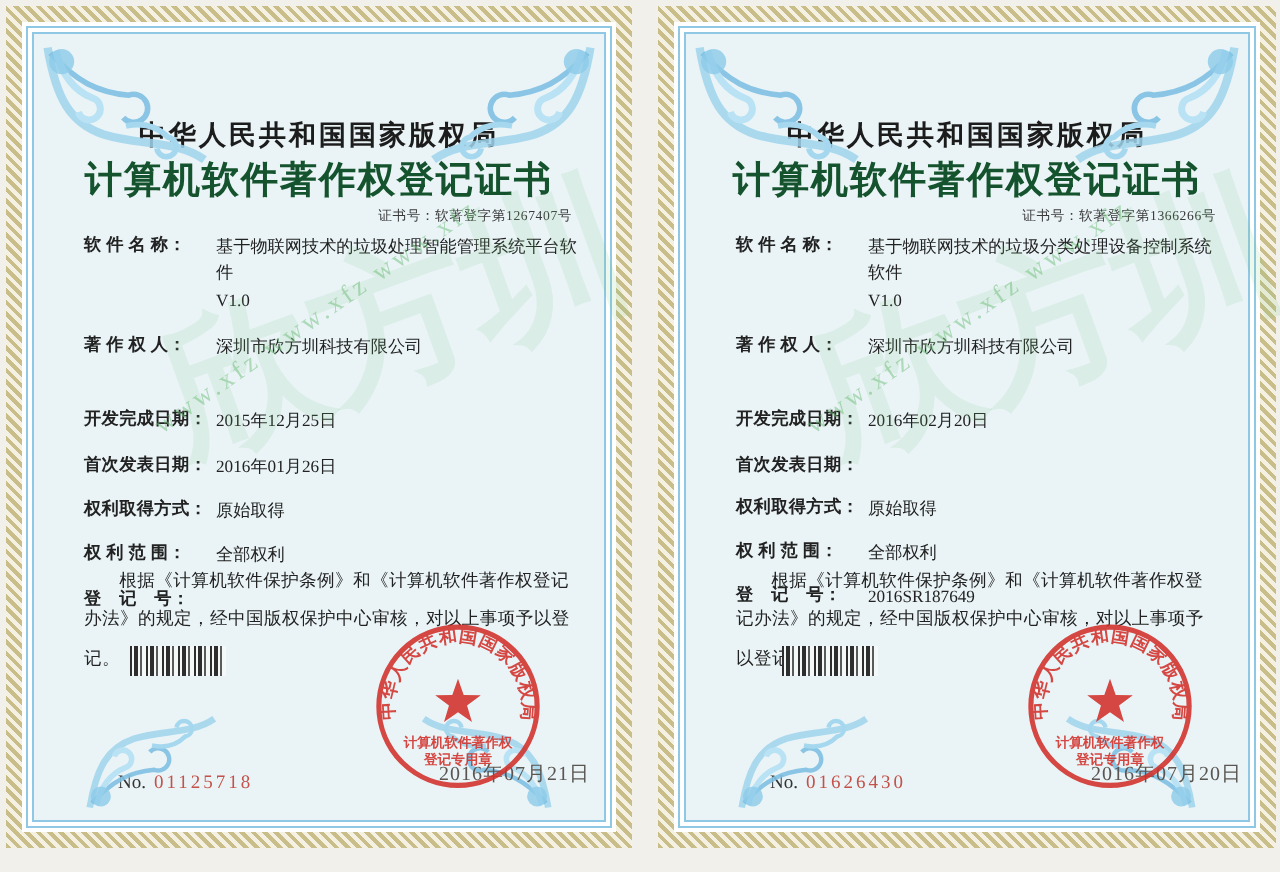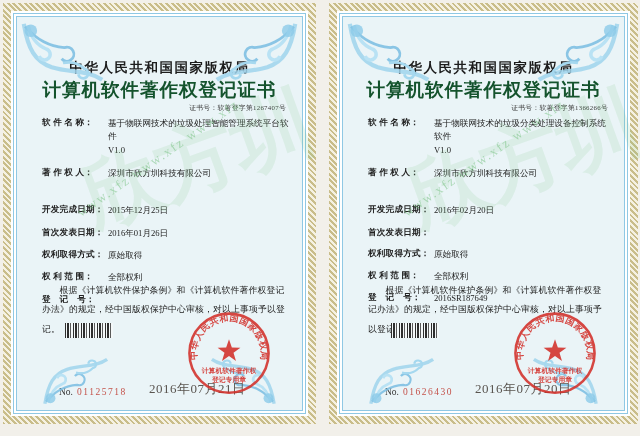--- a/index.html
+++ b/index.html
@@ -25,22 +25,22 @@
   .row .lab{white-space:nowrap;font-weight:bold;letter-spacing:.2px;}
   .row .val{line-height:1.55;}
   .row.name{margin-bottom:10px;}
   .row.owner{margin-bottom:24px;}
   .para{position:absolute;top:264px;left:25px;right:14px;font-size:8.8px;color:#222;
         line-height:2.2;text-indent:2em;letter-spacing:.2px;}
   .barcode{position:absolute;top:306px;left:48px;width:48px;height:15px;
         background:repeating-linear-gradient(90deg,#2e2e2e 0 1px,#f4f8f9 1px 2px,#2e2e2e 2px 4px,#f4f8f9 4px 5px,#5a5a5a 5px 6px,#f4f8f9 6px 8px);}
   .serialno{position:absolute;top:370px;left:42px;font-size:9.5px;color:#333;}
   .serialno .num{color:#c4524a;letter-spacing:1.5px;margin-left:4px;}
-  .sealdate{position:absolute;top:363px;left:132px;width:130px;text-align:left;
-        font-size:13px;color:#5a5550;letter-spacing:.5px;z-index:3;}
+  .sealdate{position:absolute;top:363px;left:148px;width:130px;text-align:right;
+        font-size:10px;color:#5a5550;letter-spacing:.5px;z-index:3;}
   .seal{position:absolute;top:292px;left:166px;width:92px;height:92px;z-index:4;opacity:.88;}
   .wm{position:absolute;top:120px;left:40px;width:240px;transform:rotate(-35deg);
       color:rgba(110,190,120,.5);font-size:13px;letter-spacing:2px;z-index:1;white-space:nowrap;}
   .wmcn{position:absolute;top:90px;left:60px;font-size:80px;font-weight:bold;
       color:rgba(120,195,130,.14);transform:rotate(-20deg);z-index:1;white-space:nowrap;}
   .flo{position:absolute;z-index:2;pointer-events:none;}
   .flo svg{display:block;}
   .flo.tl{top:4px;left:4px;}
   .flo.tr{top:4px;right:4px;transform:scaleX(-1);}
   .flo.bl{bottom:4px;left:4px;transform:scaleY(-1);}

